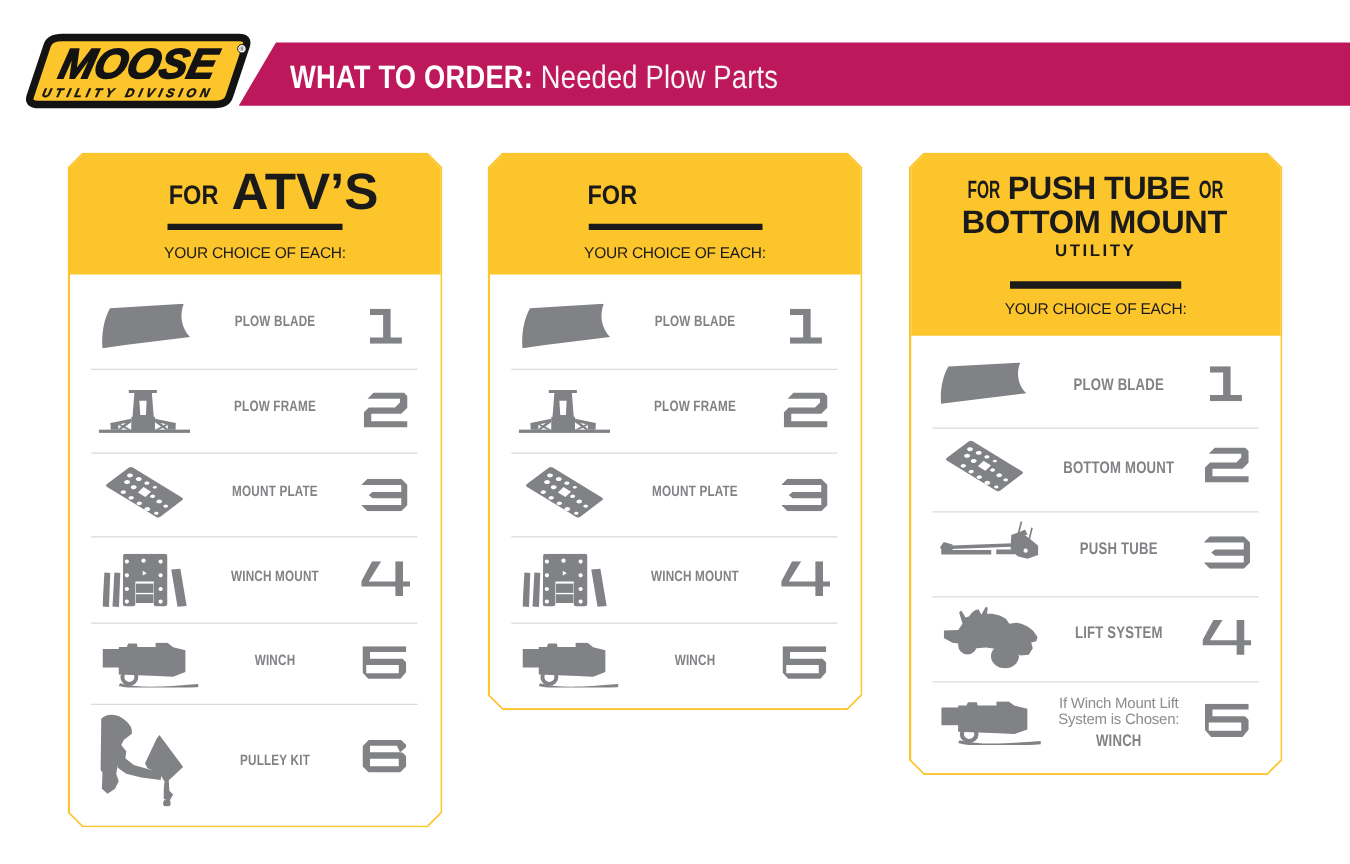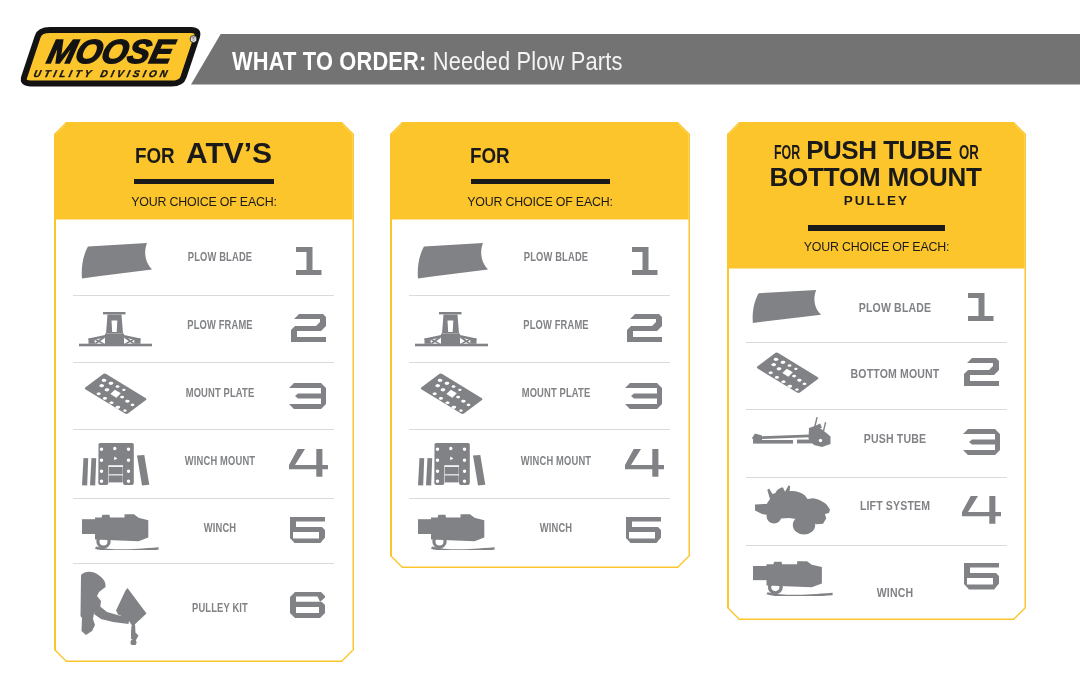--- a/index.html
+++ b/index.html
@@ -1,21 +1,21 @@
 <!DOCTYPE html>
 <html><head>
 <meta charset="utf-8">
 <style>
   html,body{margin:0;padding:0;}
   #page{position:relative;width:1080px;height:691px;background:#fff;overflow:hidden;
         font-family:"Liberation Sans", sans-serif;}
   .abs{position:absolute;}
 
   
-  #topbar{position:absolute;left:191px;top:33.5px;width:889px;height:51px;background:#737373;
+  #topbar{position:absolute;left:191px;top:33.5px;width:889px;height:51px;background:#be185d;
           clip-path:polygon(30px 0, 889px 0, 889px 51px, 0 51px);}
   #topbar .txt{position:absolute;left:41px;top:12px;font-size:26px;color:#fff;font-weight:bold;
           letter-spacing:0.2px;white-space:nowrap;transform:scaleX(0.84);transform-origin:0 50%;}
   #topbar .txt .reg{font-weight:normal;color:#f4f4f4;}
 
   
   .shell{position:absolute;}
   .shell .yel{position:absolute;inset:0;background:#fdc52c;
       clip-path:polygon(12px 0, calc(100% - 12px) 0, 100% 12px, 100% calc(100% - 12px), calc(100% - 12px) 100%, 12px 100%, 0 calc(100% - 12px), 0 12px);}
   .shell .wht{position:absolute;inset:1.5px;background:#fff;
@@ -62,33 +62,33 @@
       <div class="wht"></div>
       <div class="hdr" style="height:96px"></div>
   </div>
   <div class="shell" style="left:727px;top:122px;width:299px;height:498px">
     <div class="yel"></div>
       <div class="wht"></div>
       <div class="hdr" style="height:145px"></div>
   </div>
 
   <div class="h1b" style="left:134.6px;top:144.9px;font-size:21.5px;transform:scaleX(0.875);transform-origin:0 0">FOR</div>
-  <div class="h1c" style="left:79px;top:136.7px;font-size:30px;line-height:32px">ATV’S</div>
+  <div class="h1c" style="left:94px;top:136.7px;font-size:41px;line-height:32px">ATV’S</div>
   <div class="rule" style="left:134px;top:178.7px;width:139.5px;height:5px"></div>
   <div class="choice" style="left:54px;width:300px;top:194.9px;font-size:12.4px;letter-spacing:-0.2px">YOUR CHOICE OF EACH:</div>
 
   <div class="h1b" style="left:470.1px;top:144.9px;font-size:21.5px;transform:scaleX(0.875);transform-origin:0 0">FOR</div>
   <div class="rule" style="left:470.5px;top:178.7px;width:139.5px;height:5px"></div>
   <div class="choice" style="left:390px;width:300px;top:194.9px;font-size:12.4px;letter-spacing:-0.2px">YOUR CHOICE OF EACH:</div>
 
   <div class="h1b" style="left:774.2px;top:142px;font-size:20px;line-height:21px;transform:scaleX(0.62);transform-origin:0 0">FOR</div>
   <div class="h1b" style="left:958.9px;top:142px;font-size:20px;line-height:21px;transform:scaleX(0.66);transform-origin:0 0">OR</div>
   <div class="h1c" style="left:729.1px;top:137px;font-size:26px;line-height:27px;letter-spacing:-0.5px">PUSH TUBE</div>
   <div class="h1c" style="left:725.6px;top:163.9px;font-size:26px;line-height:27px;letter-spacing:-0.2px">BOTTOM MOUNT</div>
-  <div class="h1" style="left:727px;width:299px;top:193px;font-size:13.5px;letter-spacing:2px">PULLEY</div>
+  <div class="h1" style="left:727px;width:299px;top:193px;font-size:13.5px;letter-spacing:2px">UTILITY</div>
   <div class="rule" style="left:807.5px;top:224.8px;width:137.5px;height:6px"></div>
   <div class="choice" style="left:727px;width:299px;top:240.4px;font-size:12.4px;letter-spacing:-0.2px">YOUR CHOICE OF EACH:</div>
 
   <div class="divider" style="left:73px;top:295px;width:261px"></div>
   <div class="divider" style="left:73px;top:362px;width:261px"></div>
   <div class="divider" style="left:73px;top:429.4px;width:261px"></div>
   <div class="divider" style="left:73px;top:498px;width:261px"></div>
   <div class="divider" style="left:73px;top:563.3px;width:261px"></div>
 
   <div class="divider" style="left:409px;top:295px;width:261px"></div>
@@ -111,20 +111,22 @@
   <div class="lbl s" style="left:466px;top:250.2px">PLOW BLADE</div>
   <div class="lbl s" style="left:466px;top:318.4px">PLOW FRAME</div>
   <div class="lbl s" style="left:466px;top:386.2px">MOUNT PLATE</div>
   <div class="lbl s" style="left:466px;top:453.6px">WINCH MOUNT</div>
   <div class="lbl s" style="left:466px;top:520.6px">WINCH</div>
 
   <div class="lbl" style="left:805px;top:300.3px">PLOW BLADE</div>
   <div class="lbl" style="left:805px;top:365.8px">BOTTOM MOUNT</div>
   <div class="lbl" style="left:805px;top:430.5px">PUSH TUBE</div>
   <div class="lbl" style="left:805px;top:497.8px">LIFT SYSTEM</div>
+  <div class="abs" style="left:805px;width:180px;top:556px;text-align:center;color:#8b8d90;
+       font-size:12px;line-height:12.6px;letter-spacing:-0.2px">If Winch Mount Lift<br>System is Chosen:</div>
   <div class="lbl" style="left:805px;top:584.5px">WINCH</div>
 
   <svg width="0" height="0" style="position:absolute">
     <defs>
       <g id="n1">
           <path fill="#808285" d="M0,0 H16.5 V23 H25.5 V28 H0 V23 H10.5 V5 H0 Z"></path>
         </g>
       <g id="n2">
           <path fill="#808285" d="M8,0 L32,0 L35,3 L35,12 L30,17 L6,17 L6,23 L35,23 L35,28 L0,28 L0,16 L4,12 L25,12 L29,8 L29,5 L3,5 Z"></path>
         </g>

